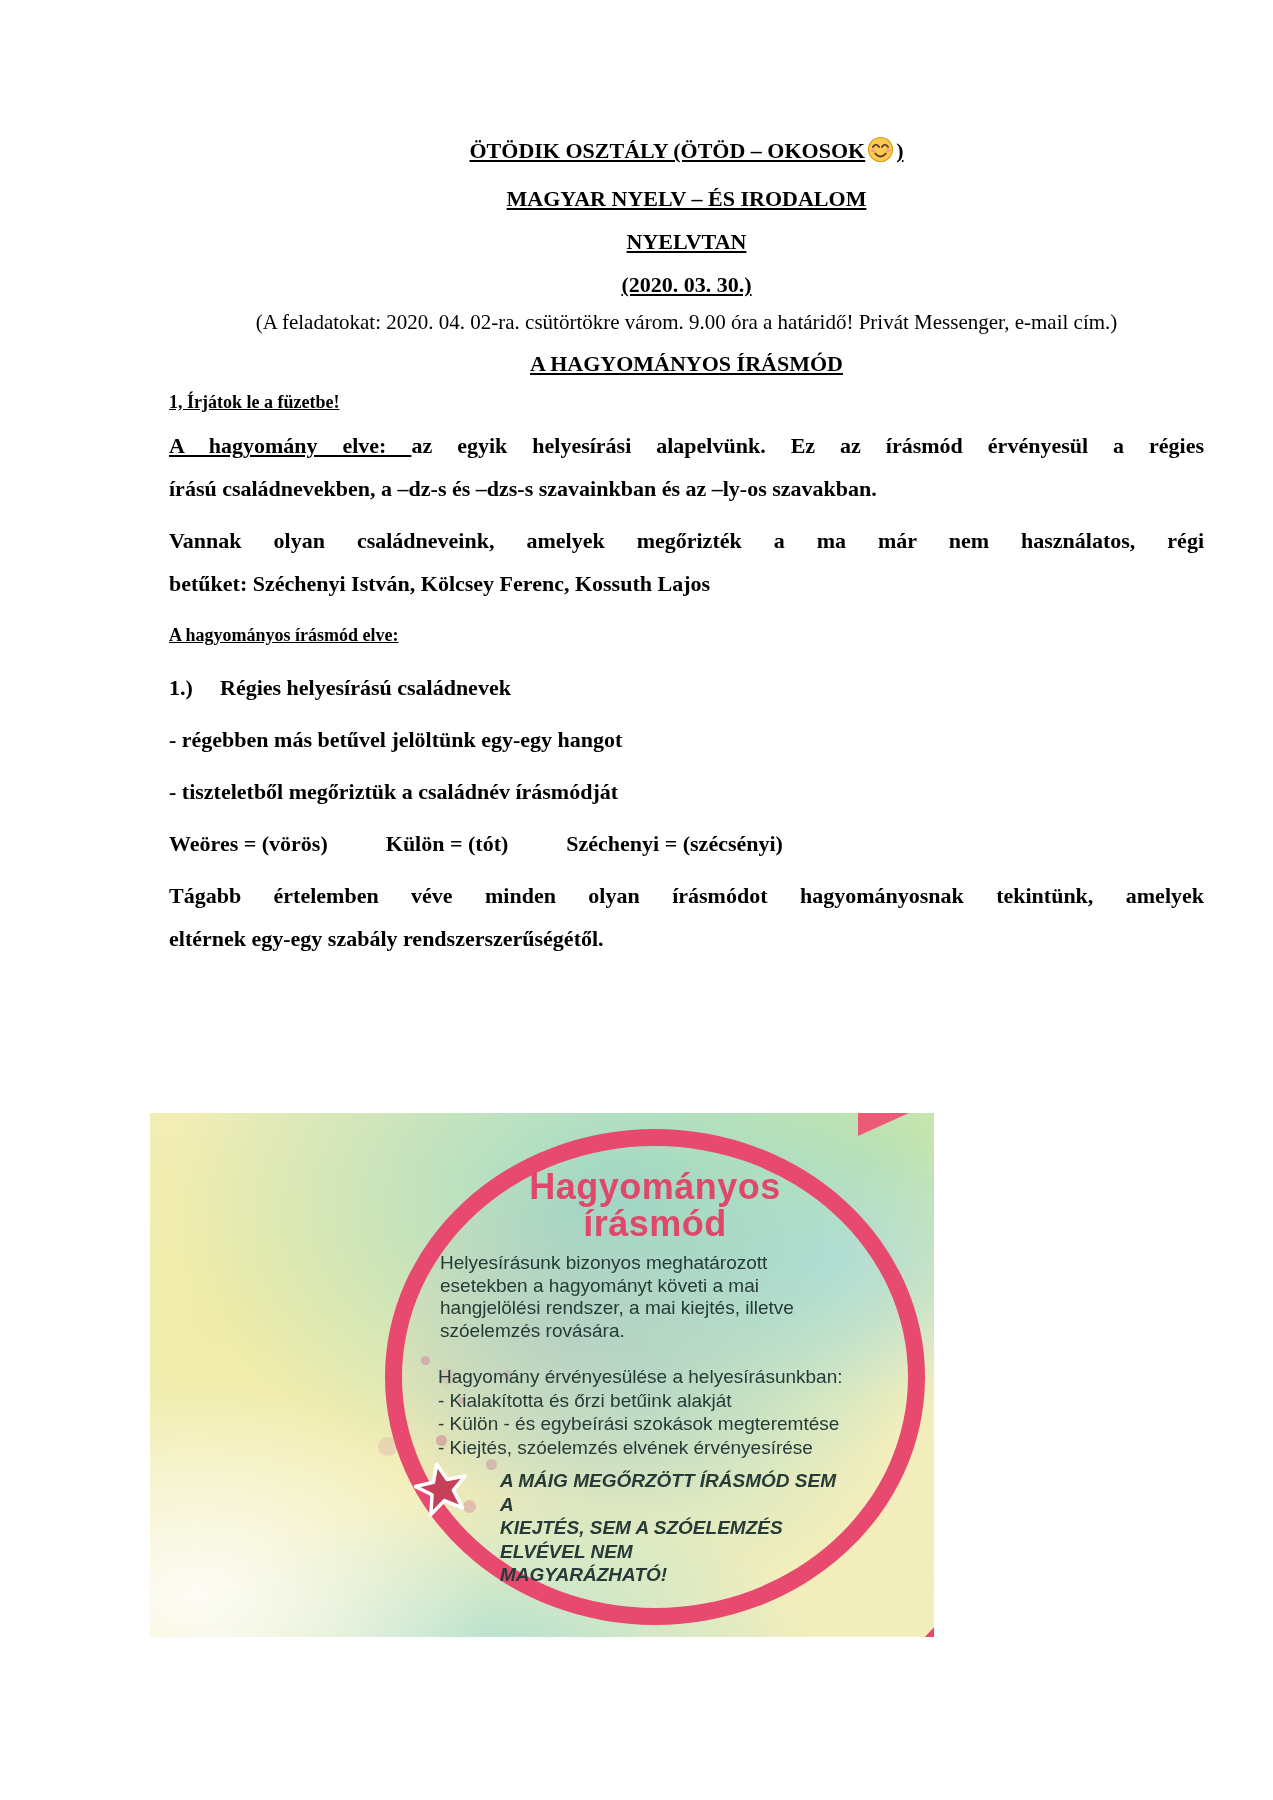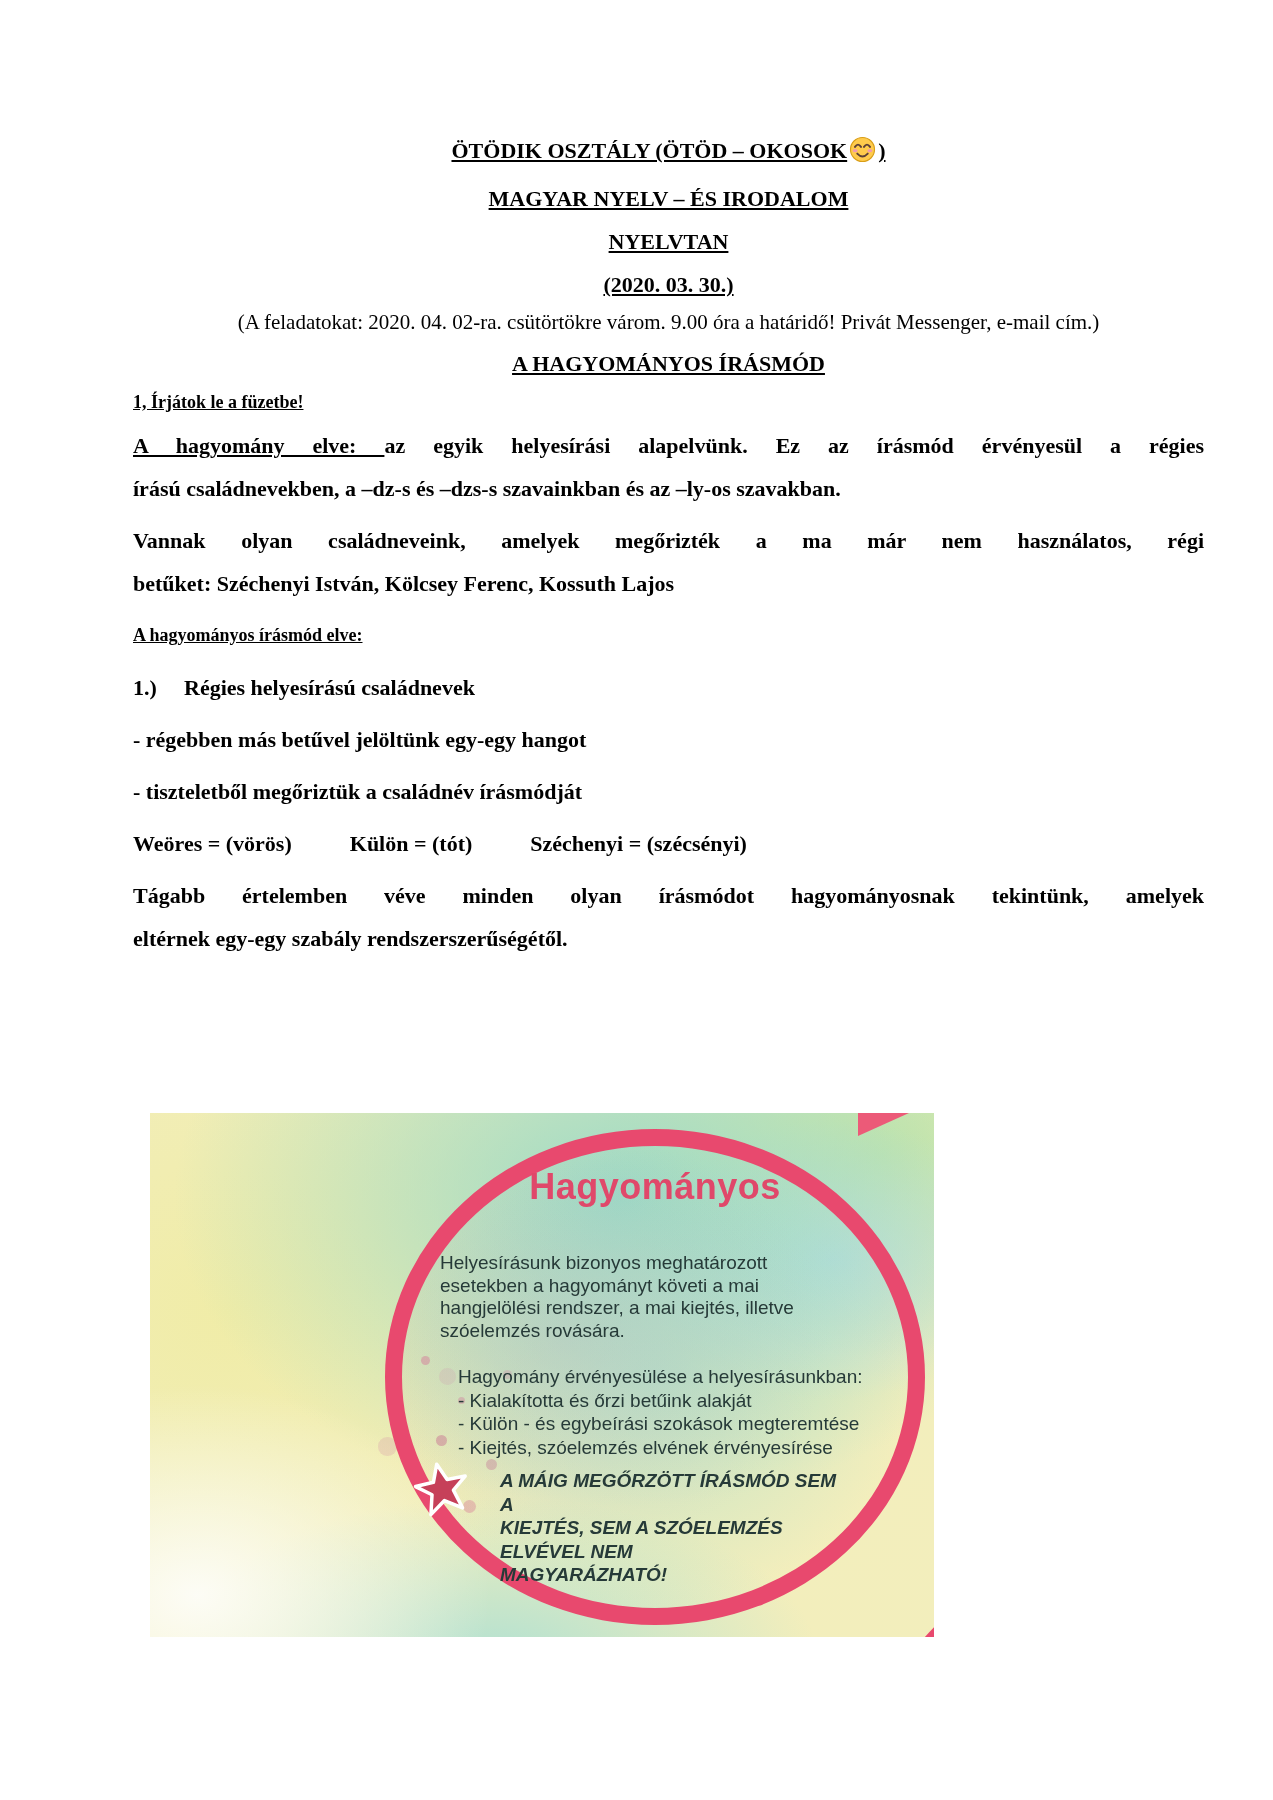--- a/index.html
+++ b/index.html
@@ -1,20 +1,20 @@
 <!DOCTYPE html>
 <html lang="hu"><head>
 <meta charset="utf-8">
 <style>
   html,body{margin:0;padding:0;}
   .page{
     width:1273px;height:1800px;background:#ffffff;position:relative;
     font-family:"Liberation Serif",serif;color:#000;overflow:hidden;
   }
-  .content{padding:129px 69px 0 133px;}
+  .content{padding:129px 69px 0 133px;margin-left:36px;}
   .tline{font-size:22px;font-weight:bold;line-height:43px;text-align:center;}
   .tline .u{text-decoration:underline;}
   .note{font-size:21px;line-height:43px;text-align:center;margin-top:-5px;white-space:nowrap;}
   .lefthead{font-size:18px;font-weight:bold;line-height:43px;margin-top:-4px;}
   .lefthead .u{text-decoration:underline;}
   .centerhead{font-size:22px;font-weight:bold;line-height:43px;text-align:center;margin-top:-2px;}
   .centerhead .u{text-decoration:underline;}
   .para{font-size:22px;font-weight:bold;line-height:43px;margin-top:0;}
   .para.gap{margin-top:9px;}
   .jline{text-align:justify;text-align-last:justify;}
@@ -51,21 +51,21 @@
   }
   .info-title{
     position:absolute;left:255px;top:55px;width:500px;text-align:center;
     color:#e0486a;font-size:36px;font-weight:bold;line-height:37px;letter-spacing:.5px;
   }
   .info-para{
     position:absolute;left:290px;top:139px;width:370px;
     color:#263a38;font-size:19px;line-height:22.5px;
   }
   .info-list{
-    position:absolute;left:308px;top:252px;width:430px;
+    position:absolute;left:288px;top:252px;width:430px;
     color:#263a38;font-size:19px;line-height:23.5px;
   }
   .star-note{
     position:absolute;left:350px;top:356px;width:350px;
     color:#263a38;font-size:19px;line-height:23.5px;font-style:italic;font-weight:bold;
   }
   .star-wrap{position:absolute;left:264px;top:348px;}
   .corner-triangle{
     position:absolute;left:708px;top:0;width:0;height:0;
     border-top:23px solid #ec5a78;border-right:51px solid transparent;
@@ -147,20 +147,21 @@
   </div>
 
   <div class="infographic">
     <div class="splatter"></div>
     <div class="corner-triangle"></div>
     <div class="bottom-arc"></div>
     <div class="big-ellipse"></div>
 
     <div class="info-title">
       <div>Hagyományos</div>
+      <div>írásmód</div>
     </div>
 
     <div class="info-para">
       <div>Helyesírásunk bizonyos meghatározott</div>
       <div>esetekben a hagyományt követi a mai</div>
       <div>hangjelölési rendszer, a mai kiejtés, illetve</div>
       <div>szóelemzés rovására.</div>
     </div>
 
     <div class="info-list">

